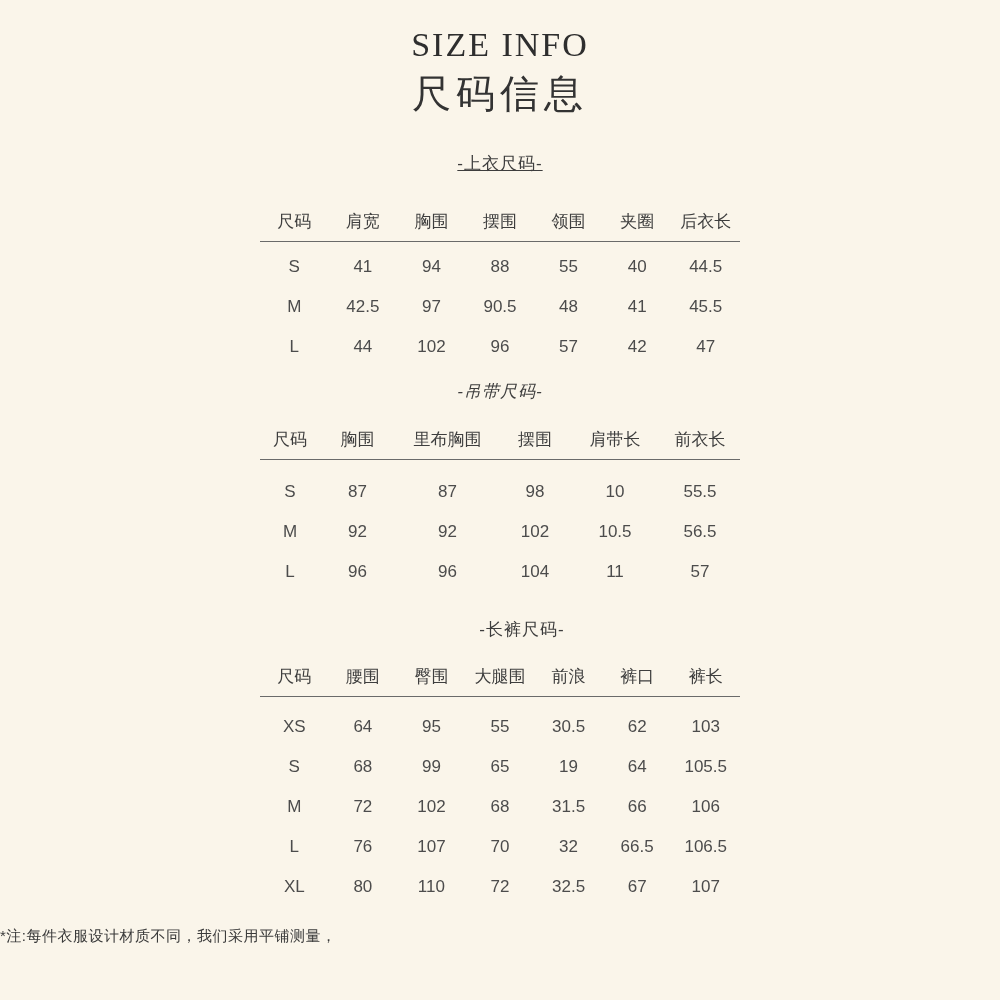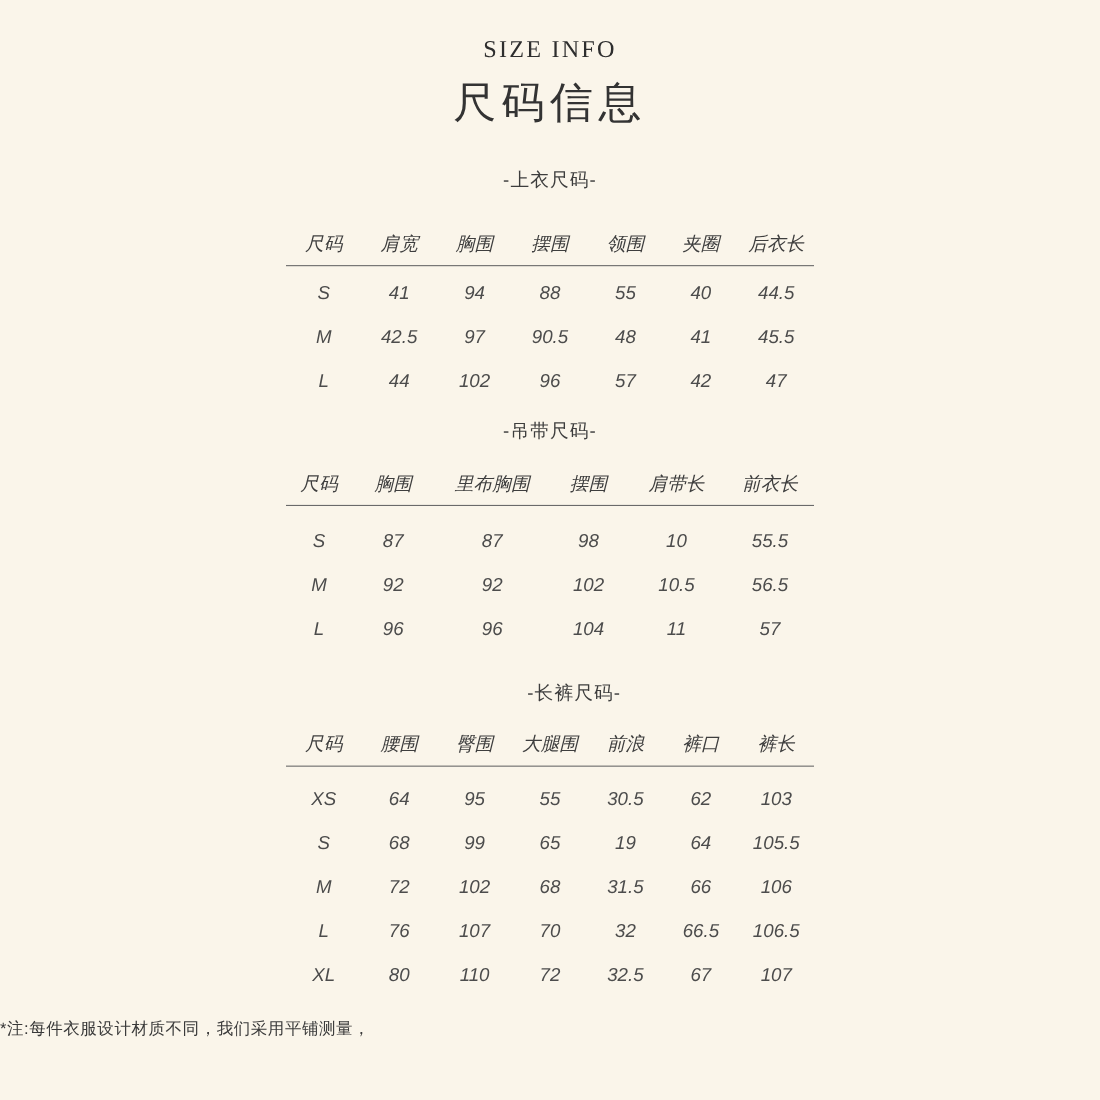--- a/index.html
+++ b/index.html
@@ -14,21 +14,21 @@
     color: #4A4A4A;
     overflow: hidden;
   }
   .page {
     width: 1000px;
     height: 1000px;
   }
   .title-en {
     padding-top: 24px;
     font-family: "Liberation Serif", serif;
-    font-size: 22px;
+    font-size: 34px;
     line-height: 42px;
     letter-spacing: 2px;
     color: #2E2E2E;
     text-align: center;
   }
   .title-zh {
     margin-top: 6px;
     font-size: 39px;
     line-height: 44px;
     letter-spacing: 5px;
@@ -36,28 +36,27 @@
     text-align: center;
     font-weight: 500;
   }
   .section-title {
     font-size: 17px;
     line-height: 24px;
     color: #3D3D3D;
     text-align: center;
     letter-spacing: 1px;
   }
-  .sec1 .section-title { margin-top: 36px; }
-  .sec2 .section-title { margin-top: 13px; }
+  .sec1 .section-title { margin-top: 36px; text-decoration: underline; }
+  .sec2 .section-title { margin-top: 13px; font-style: italic; }
   .sec3 .section-title { margin-top: 26px; margin-left: 44px; }
 
   .size-table {
     width: 480px;
     margin: 0 auto;
-    font-style: italic;
   }
   .sec1 .size-table { margin-top: 25px; }
   .sec2 .size-table { margin-top: 15px; }
   .sec3 .size-table { margin-top: 14px; }
 
   .trow {
     display: grid;
     height: 40px;
     align-items: center;
     text-align: center;

